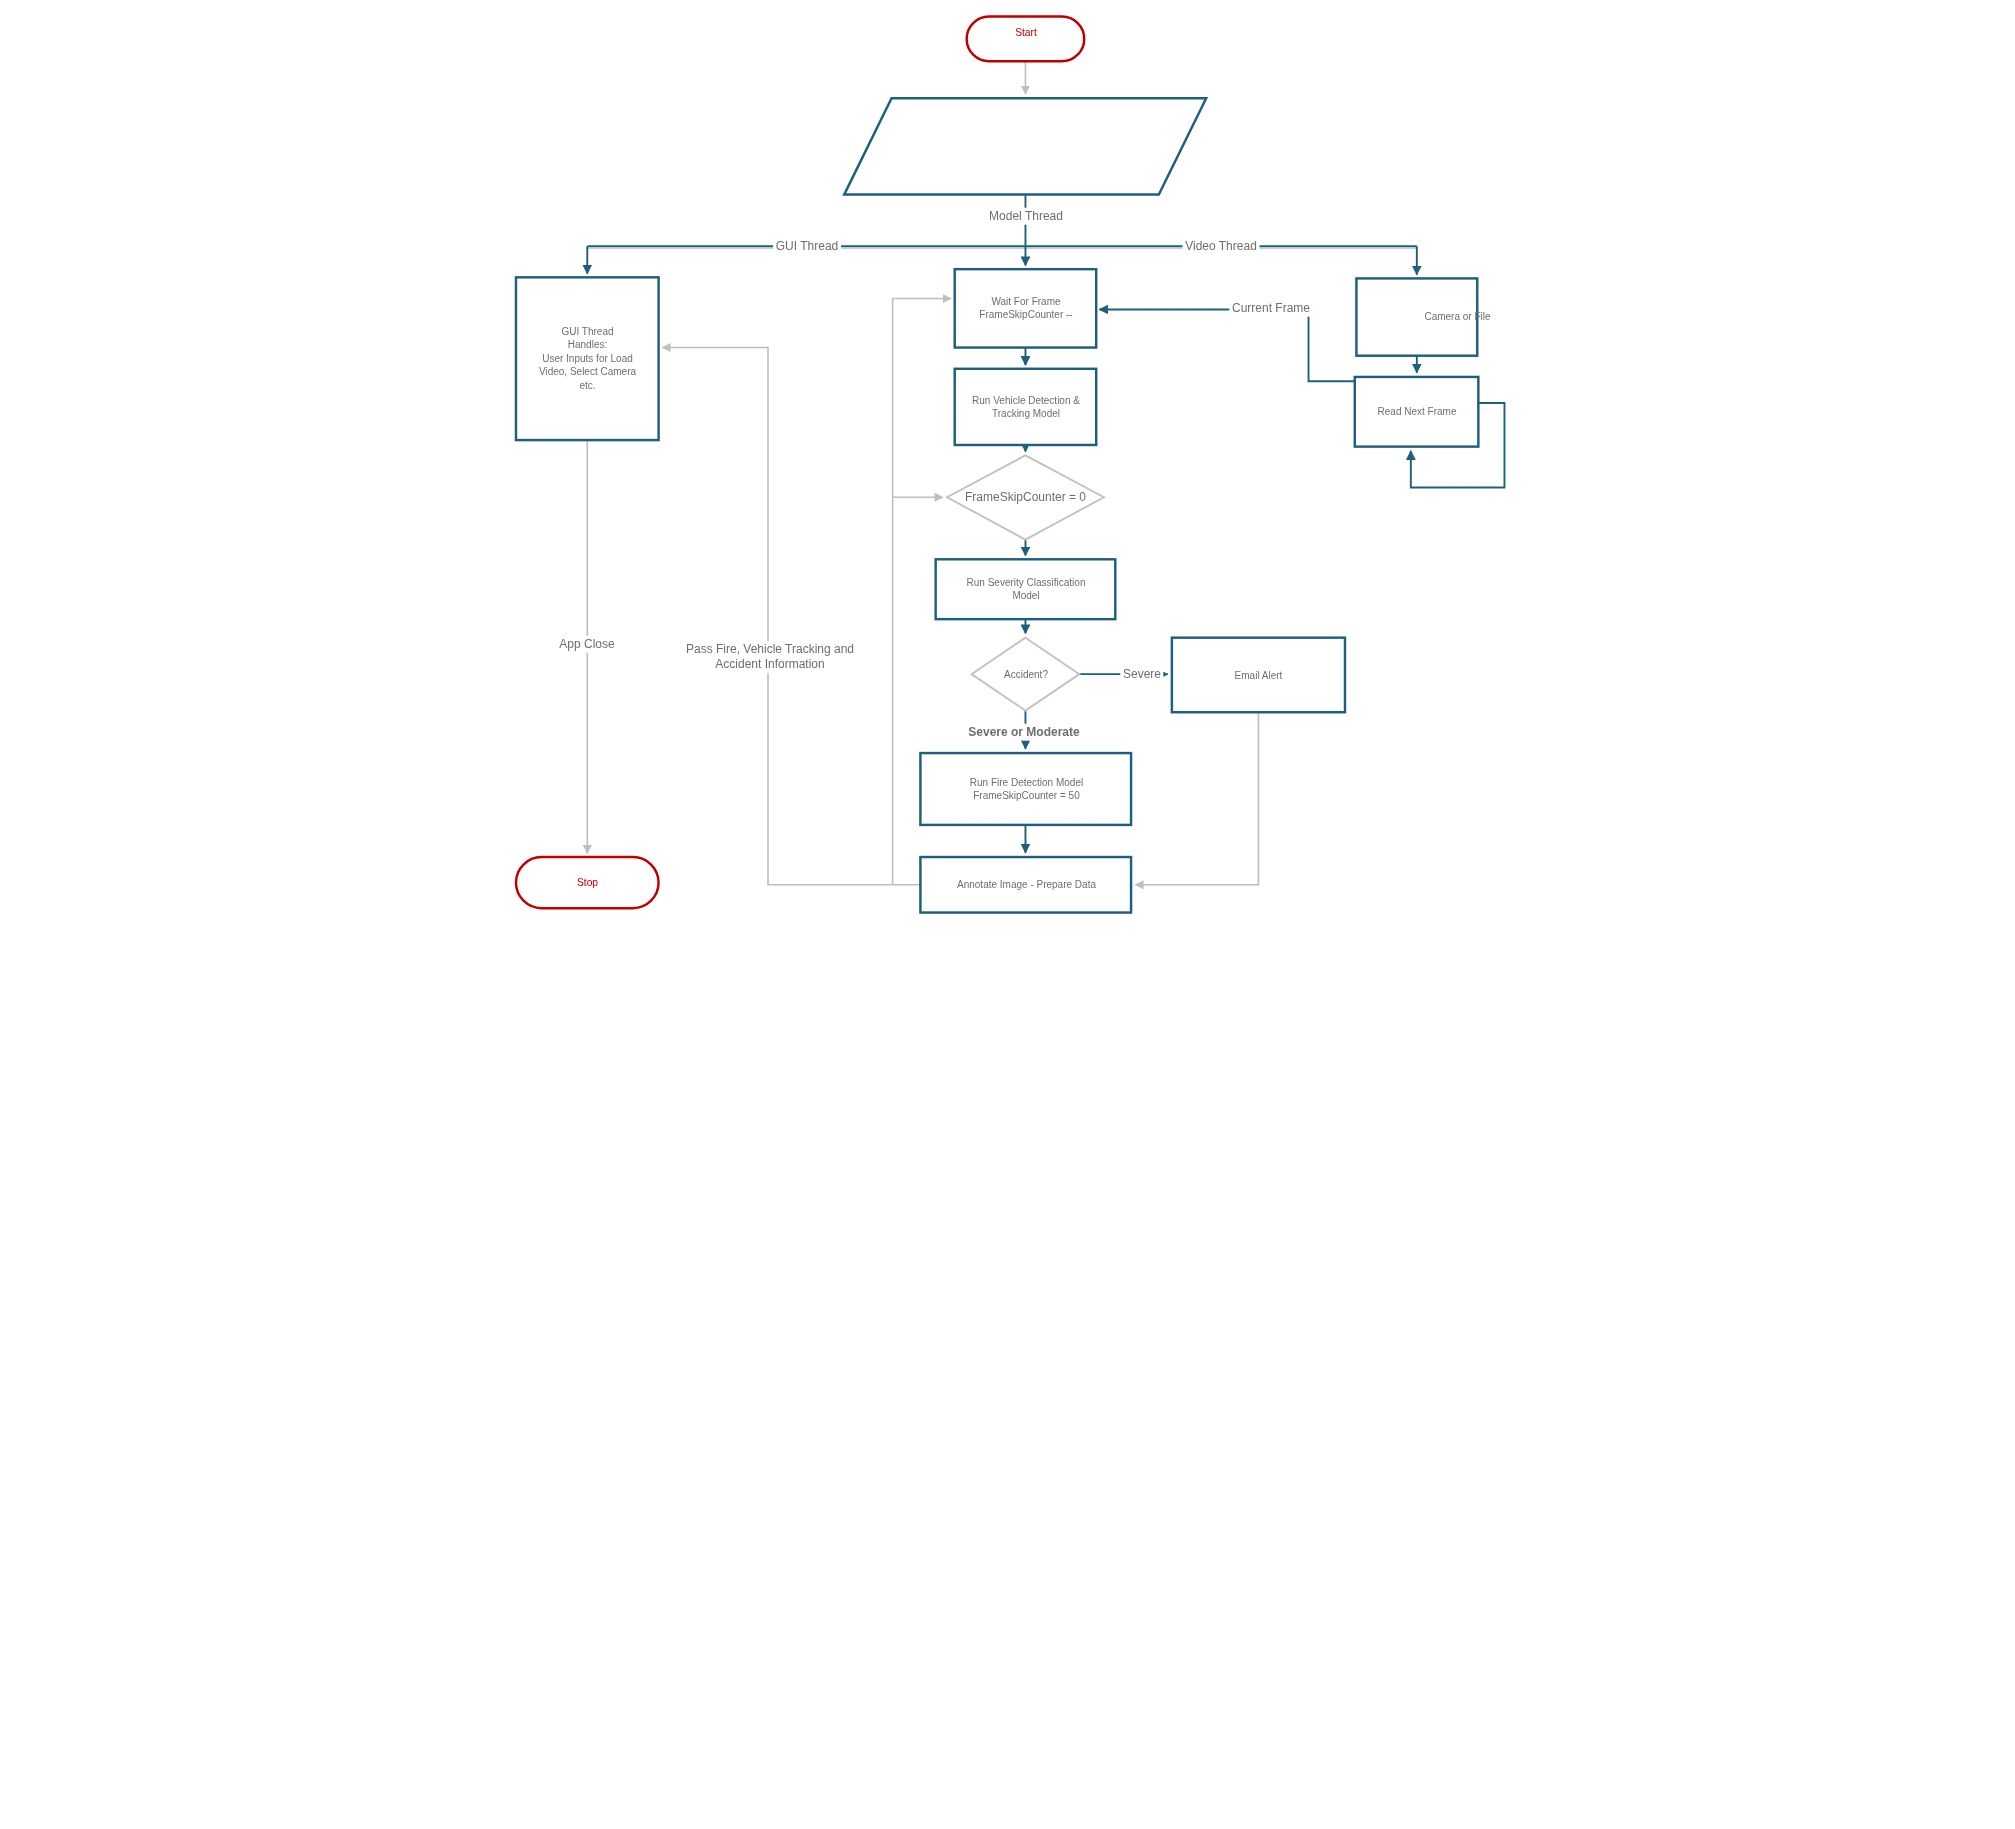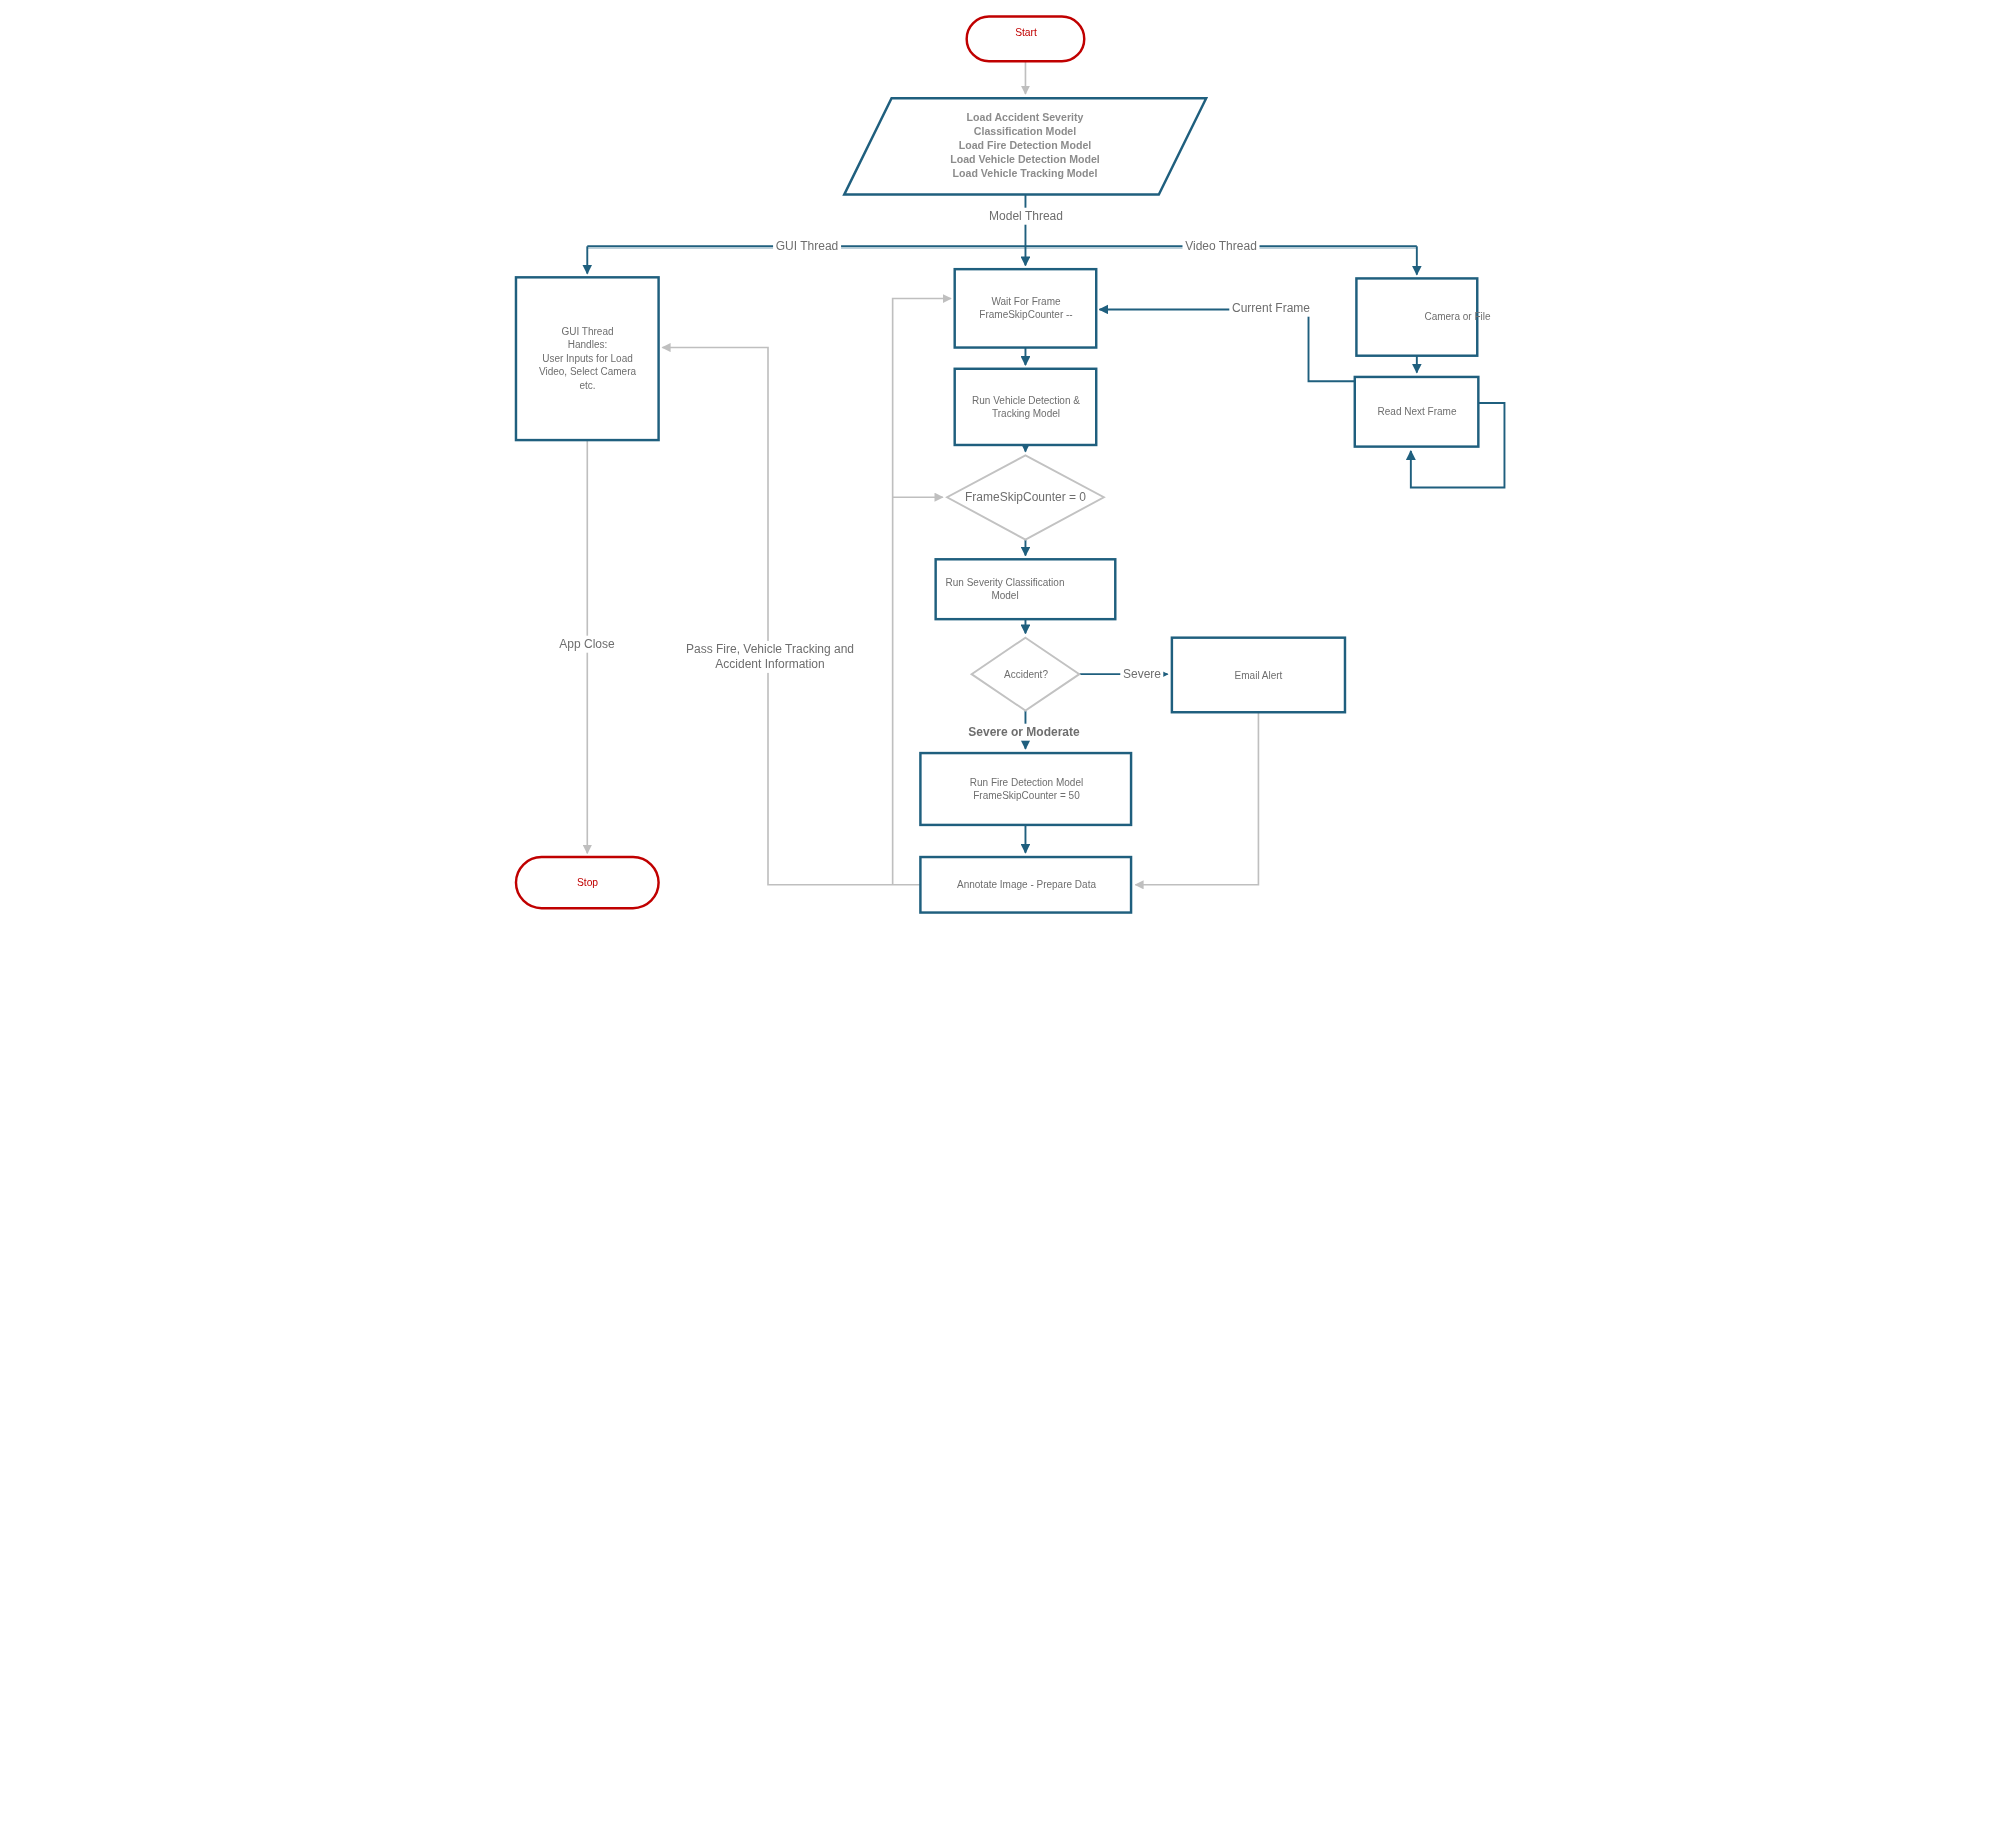--- a/index.html
+++ b/index.html
@@ -89,45 +89,40 @@
     <rect x="793" y="1027" width="330" height="110" fill="#ffffff" stroke="#1F5F7E" stroke-width="4.5"></rect>
     <polygon points="958,1171 1057,1238 958,1305 859,1238" fill="#ffffff" stroke="#C2C2C2" stroke-width="3.5"></polygon>
     <rect x="1227" y="1171" width="318" height="137" fill="#ffffff" stroke="#1F5F7E" stroke-width="4.5"></rect>
     <rect x="765" y="1383" width="387" height="132" fill="#ffffff" stroke="#1F5F7E" stroke-width="4.5"></rect>
     <rect x="765" y="1574" width="387" height="102" fill="#ffffff" stroke="#1F5F7E" stroke-width="4.5"></rect>
     <rect x="22" y="1574" width="262" height="94" rx="47" fill="#ffffff" stroke="#C00000" stroke-width="4.5"></rect>
   </svg>
 
   <div class="lbl terminal-lbl" style="left:463px; top:16.3px; width:118px; height:33px;">Start</div>
 
-  <div class="lbl para-lbl" style="left:370px; top:101px; width:302px; height:90px;">Load Accident Severity
-Classification Model
-Load Fire Detection Model
-Load Vehicle Detection Model
-Load Vehicle Tracking Model</div>
 
   <div class="lbl" style="left:12px; top:277px; width:143px; height:163px;">GUI Thread
 Handles:
 User Inputs for Load
 Video, Select Camera
 etc.</div>
 
   <div class="lbl" style="left:451px; top:269px; width:142px; height:78px;">Wait For Frame
 FrameSkipCounter --</div>
 
   <div class="lbl" style="left:853px; top:278px; width:121px; height:77px;padding-left:40px;">Camera or File</div>
 
   <div class="lbl" style="left:851px; top:377px; width:124px; height:70px;">Read Next Frame</div>
 
   <div class="lbl" style="left:451px; top:369px; width:142px; height:76px;">Run Vehicle Detection &amp;
 Tracking Model</div>
 
   <div class="lbl small-lbl" style="left:443px; top:455px; width:157px; height:84px;">FrameSkipCounter = 0</div>
 
-  <div class="lbl" style="left:411px; top:559px; width:180px; height:60px;">Run Severity Classification
+  <div class="lbl" style="left:432px; top:559px; width:180px; height:60px;">Run Severity Classification
 Model</div>
 
   <div class="lbl" style="left:468px; top:638px; width:108px; height:73px;">Accident?</div>
 
   <div class="lbl" style="left:668px; top:638px; width:173px; height:75px;">Email Alert</div>
 
   <div class="lbl" style="left:417px; top:753px; width:211px; height:72px;">Run Fire Detection Model
 FrameSkipCounter = 50</div>
 
   <div class="lbl" style="left:417px; top:857px; width:211px; height:56px;">Annotate Image - Prepare Data</div>

